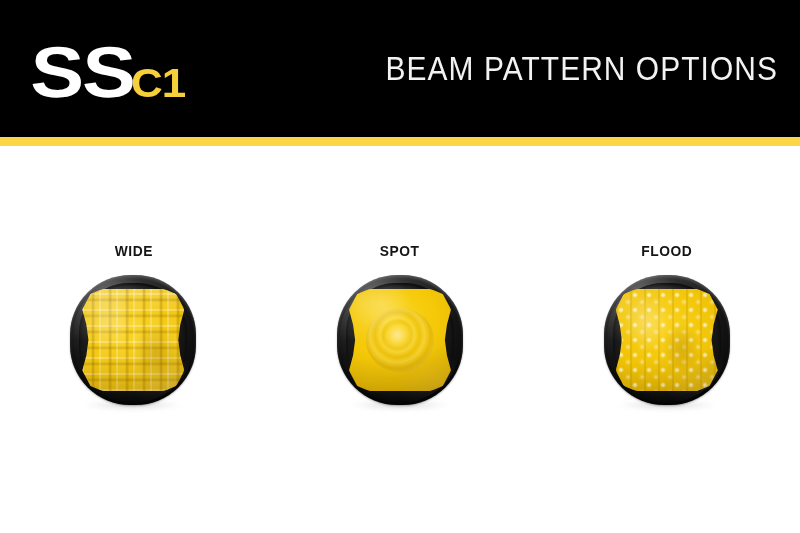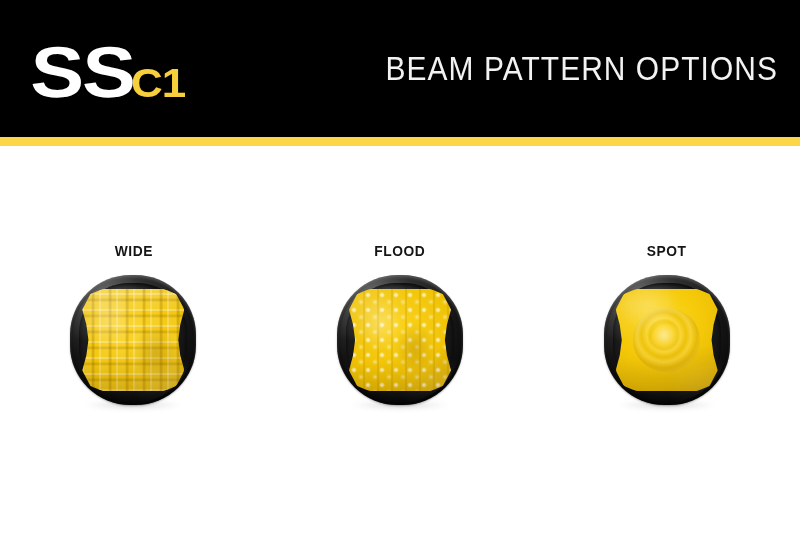--- a/index.html
+++ b/index.html
@@ -304,20 +304,37 @@
       <div class="cell">
         <div class="cell-label">WIDE</div>
         <div class="lamp">
           <div class="lamp-shadow"></div>
           <div class="housing">
             <div class="inner-ring"></div>
             <div class="lens-wrap">
               <div class="lens lens-wide">
                 <div class="lens-base"></div>
                 <div class="grid"></div>
+                <div class="sheen"></div>
+              </div>
+            </div>
+          </div>
+        </div>
+      </div>
+
+      <div class="cell">
+        <div class="cell-label">SPOT</div>
+        <div class="lamp">
+          <div class="lamp-shadow"></div>
+          <div class="housing">
+            <div class="inner-ring"></div>
+            <div class="lens-wrap">
+              <div class="lens lens-spot">
+                <div class="lens-base"></div>
+                <div class="rings"></div>
                 <div class="sheen"></div>
               </div>
             </div>
           </div>
         </div>
       </div>
 
       <div class="cell">
         <div class="cell-label">FLOOD</div>
         <div class="lamp">
@@ -329,34 +346,17 @@
                 <div class="lens-base"></div>
                 <div class="cols"></div>
                 <div class="dots"></div>
                 <div class="sheen"></div>
               </div>
             </div>
           </div>
         </div>
       </div>
 
-      <div class="cell">
-        <div class="cell-label">SPOT</div>
-        <div class="lamp">
-          <div class="lamp-shadow"></div>
-          <div class="housing">
-            <div class="inner-ring"></div>
-            <div class="lens-wrap">
-              <div class="lens lens-spot">
-                <div class="lens-base"></div>
-                <div class="rings"></div>
-                <div class="sheen"></div>
-              </div>
-            </div>
-          </div>
-        </div>
-      </div>
-
 
     </div>
   </div>
 
 </div>
 
 </body></html>

